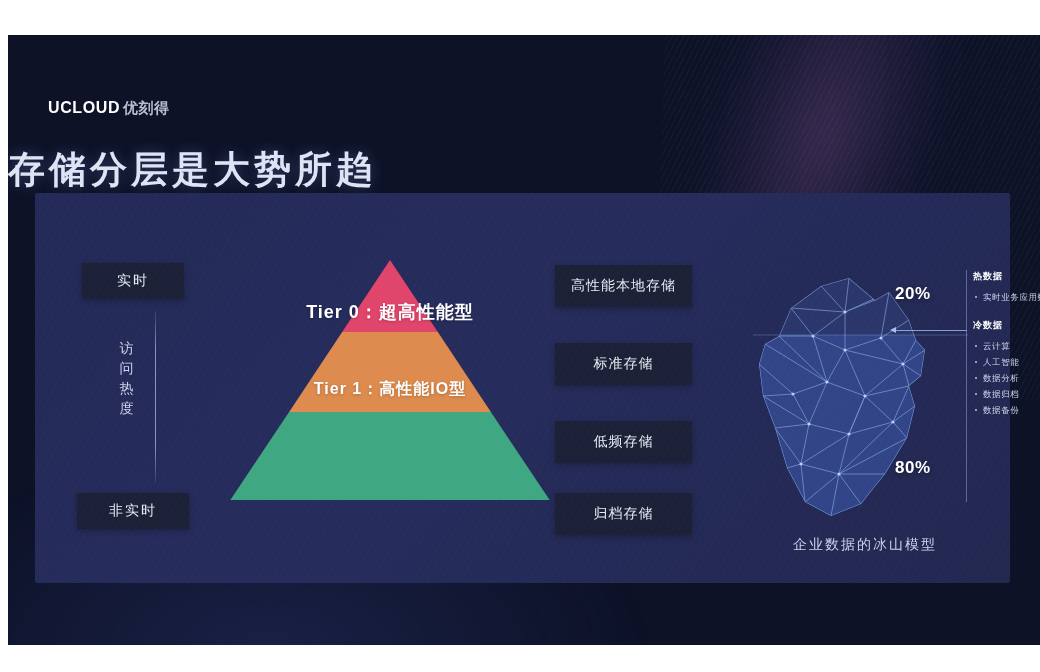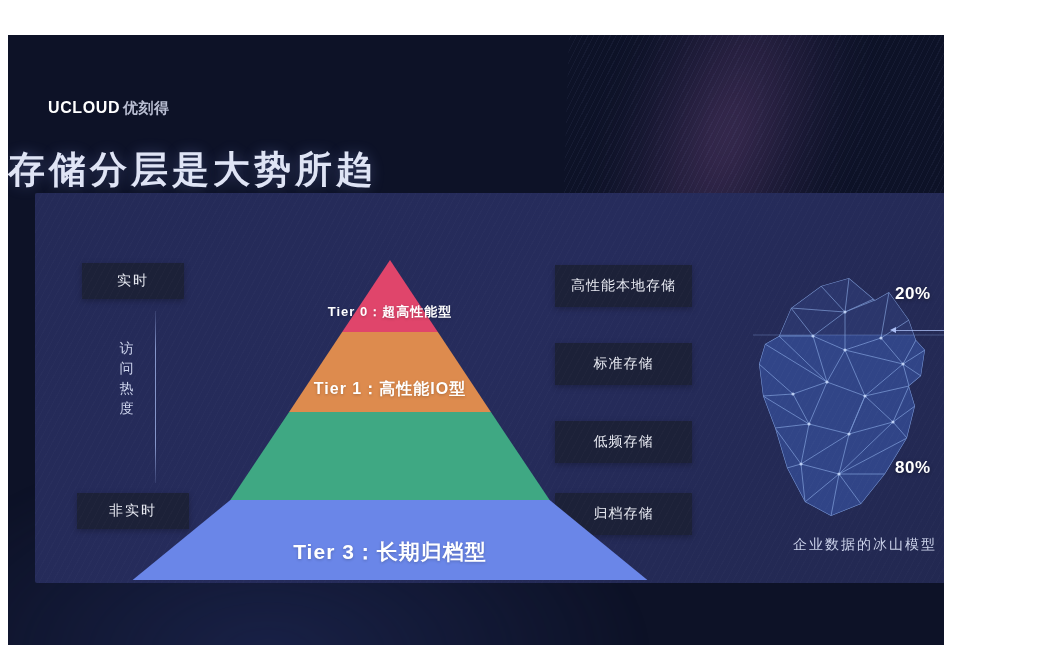--- a/index.html
+++ b/index.html
@@ -7,21 +7,21 @@
     width: 1040px; height: 672px;
     background: #ffffff;
     overflow: hidden;
     font-family: "Liberation Sans", "DejaVu Sans", sans-serif;
   }
 
   
   #slide-frame {
     position: absolute;
     left: 8px; top: 35px;
-    width: 936px; height: 610px;
+    width: 1032px; height: 610px;
     background: #0d1227;
     overflow: hidden;
   }
 
   
   #bg-texture-right {
     position: absolute;
     right: -40px; top: -60px;
     width: 420px; height: 420px;
     background:
@@ -134,21 +134,21 @@
   #tier-0 .shape { clip-path: polygon(50% 0%, 59.2% 100%, 40.8% 100%); }
   #tier-1 .shape { clip-path: polygon(59.2% 0%, 69.4% 100%, 30.6% 100%, 40.8% 0%); }
   #tier-2 .shape { clip-path: polygon(69.4% 0%, 80.7% 100%, 19.3% 100%, 30.6% 0%); }
   #tier-3 .shape { clip-path: polygon(80.7% 0%, 99.5% 100%, 0.5% 100%, 19.3% 0%); }
 
   .tier .shape {
     position: absolute; inset: 0;
     z-index: 1;
   }
 
-  #tier-0 .tier-label { font-size: 13px; margin-top: 32px; }
+  #tier-0 .tier-label { font-size: 18px; margin-top: 32px; }
   #tier-1 .tier-label { font-size: 16px; margin-top: 34px; }
   #tier-2 .tier-label { font-size: 19px; margin-top: 30px; }
   #tier-3 .tier-label { font-size: 21px; margin-top: 24px; }
 
   
   .dark-chip {
     position: absolute;
     background: #1c2138;
     color: #e8eaf2;
     display: flex; align-items: center; justify-content: center;
@@ -306,24 +306,20 @@
 
       <div class="tier" id="tier-1">
         <div class="shape" style="background: rgb(221, 139, 78);"></div>
         <div class="tier-label">Tier 1：高性能IO型</div>
       </div>
 
       <div class="tier" id="tier-2">
         <div class="shape" style="background: rgb(63, 168, 131);"></div>
       </div>
 
-      <div class="tier" id="tier-3">
-        <div class="shape" style="background: rgb(106, 134, 232);"></div>
-        <div class="tier-label">Tier 3：长期归档型</div>
-      </div>
     </div>
 
     <div id="product-chips">
       <div class="dark-chip" id="chip-prod-0">高性能本地存储</div>
       <div class="dark-chip" id="chip-prod-1">标准存储</div>
       <div class="dark-chip" id="chip-prod-2">低频存储</div>
       <div class="dark-chip" id="chip-prod-3">归档存储</div>
     </div>
 
     <div id="iceberg-area">

